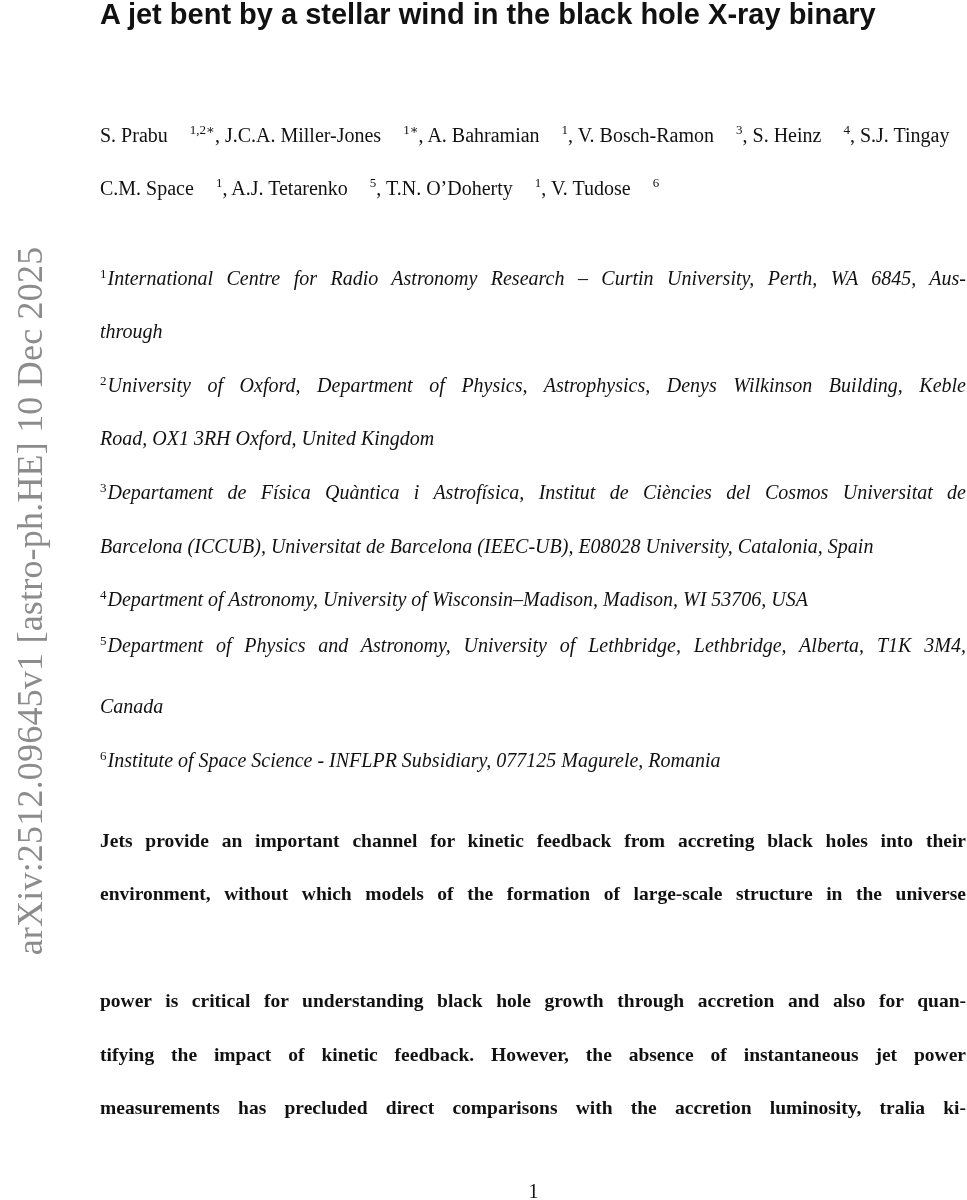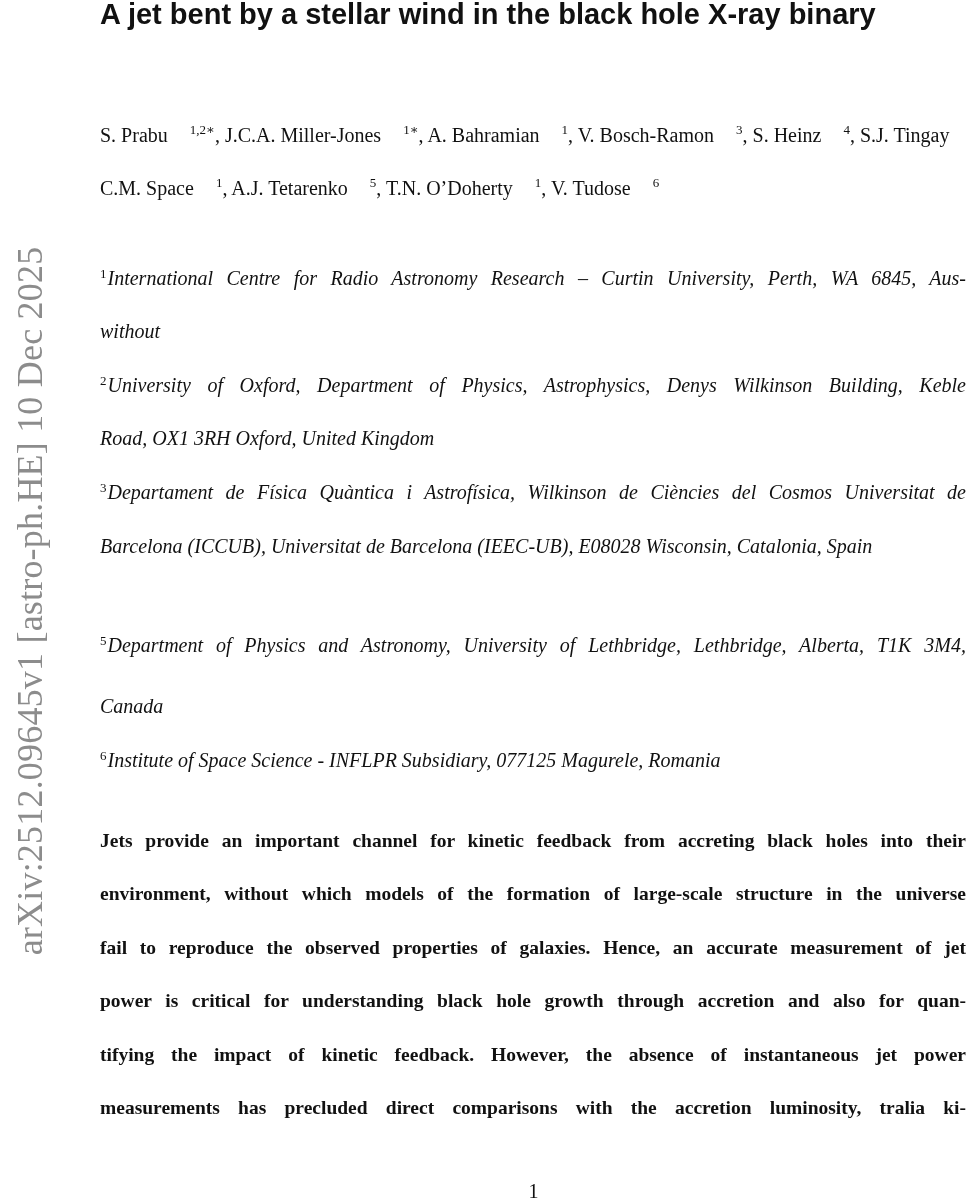--- a/index.html
+++ b/index.html
@@ -128,35 +128,35 @@
 
   <div class="authors" style="top:125px;">
     <span class="author"><span>S. Prabu</span><sup>1,2∗</sup><span>, </span></span><span class="author"><span>J.C.A. Miller-Jones</span><sup>1∗</sup><span>, </span></span><span class="author"><span>A. Bahramian</span><sup>1</sup><span>, </span></span><span class="author"><span>V. Bosch-Ramon</span><sup>3</sup><span>, </span></span><span class="author"><span>S. Heinz</span><sup>4</sup><span>, </span></span><span class="author"><span>S.J. Tingay</span><sup>1</sup><span>,</span></span>
   </div>
 
   <div class="authors" style="top:178px;">
     <span class="author"><span>C.M. Space</span><sup>1</sup><span>, </span></span><span class="author"><span>A.J. Tetarenko</span><sup>5</sup><span>, </span></span><span class="author"><span>T.N. O’Doherty</span><sup>1</sup><span>, </span></span><span class="author"><span>V. Tudose</span><sup>6</sup><span></span></span>
   </div>
 
   <div class="affil-line justify" style="top:268px;"><sup>1</sup><span>International Centre for Radio Astronomy Research – Curtin University, Perth, WA 6845, Aus-</span></div>
-  <div class="affil-line" style="top:321px;"><span>without</span></div>
+  <div class="affil-line" style="top:321px;"><span>through</span></div>
 
   <div class="affil-line justify" style="top:375px;"><sup>2</sup><span>University of Oxford, Department of Physics, Astrophysics, Denys Wilkinson Building, Keble</span></div>
   <div class="affil-line" style="top:428px;"><span>Road, OX1 3RH Oxford, United Kingdom</span></div>
 
-  <div class="affil-line justify" style="top:482px;"><sup>3</sup><span>Departament de Física Quàntica i Astrofísica, Wilkinson de Ciències del Cosmos Universitat de</span></div>
-  <div class="affil-line" style="top:536px;"><span>Barcelona (ICCUB), Universitat de Barcelona (IEEC-UB), E08028 Wisconsin, Catalonia, Spain</span></div>
+  <div class="affil-line justify" style="top:482px;"><sup>3</sup><span>Departament de Física Quàntica i Astrofísica, Institut de Ciències del Cosmos Universitat de</span></div>
+  <div class="affil-line" style="top:536px;"><span>Barcelona (ICCUB), Universitat de Barcelona (IEEC-UB), E08028 University, Catalonia, Spain</span></div>
 
+  <div class="affil-line" style="top:589px;"><sup>4</sup><span>Department of Astronomy, University of Wisconsin–Madison, Madison, WI 53706, USA</span></div>
 
   <div class="affil-line justify" style="top:635px;"><sup>5</sup><span>Department of Physics and Astronomy, University of Lethbridge, Lethbridge, Alberta, T1K 3M4,</span></div>
   <div class="affil-line" style="top:696px;"><span>Canada</span></div>
 
   <div class="affil-line" style="top:750px;"><sup>6</sup><span>Institute of Space Science - INFLPR Subsidiary, 077125 Magurele, Romania</span></div>
 
   <div class="abstract-line justify" style="top:831px;">Jets provide an important channel for kinetic feedback from accreting black holes into their</div>
   <div class="abstract-line justify" style="top:884px;">environment, without which models of the formation of large-scale structure in the universe</div>
-  <div class="abstract-line justify" style="top:938px;">fail to reproduce the observed properties of galaxies. Hence, an accurate measurement of jet</div>
   <div class="abstract-line justify" style="top:991px;">power is critical for understanding black hole growth through accretion and also for quan-</div>
   <div class="abstract-line justify" style="top:1045px;">tifying the impact of kinetic feedback.  However, the absence of instantaneous jet power</div>
   <div class="abstract-line justify" style="top:1098px;">measurements has precluded direct comparisons with the accretion luminosity, tralia ki-</div>
 
   <div class="page-number">1</div>
 </div>
 
 </body></html>

